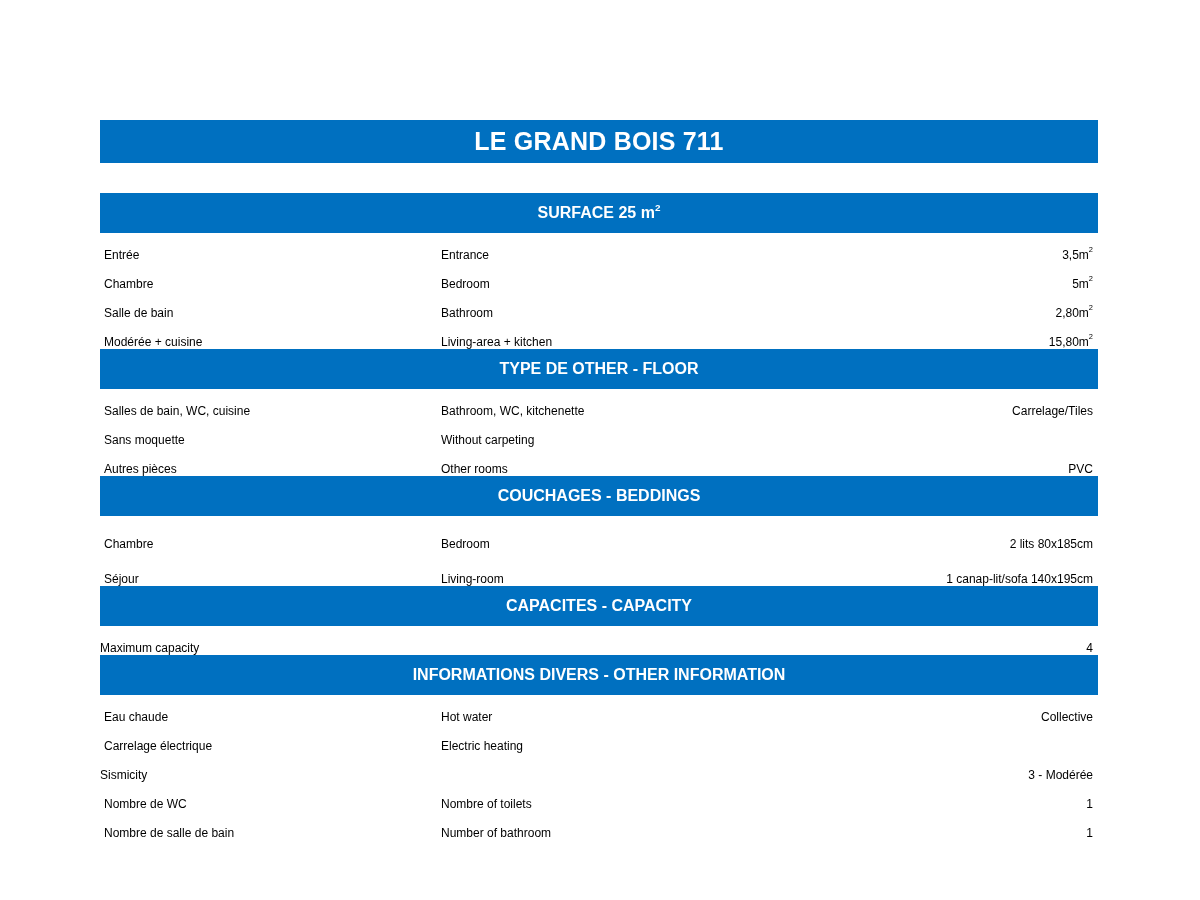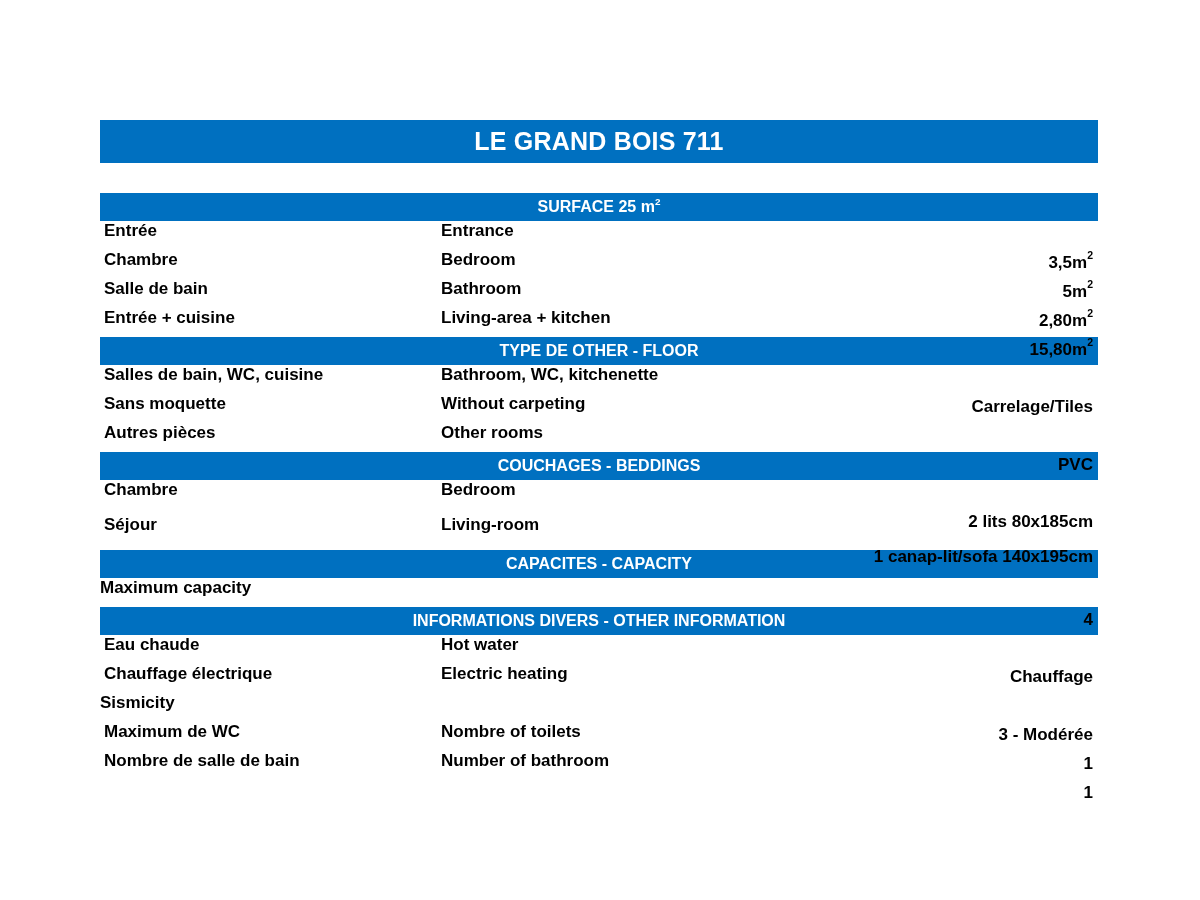--- a/index.html
+++ b/index.html
@@ -23,43 +23,42 @@
     color: #ffffff;
     font-weight: 700;
     font-size: 25px;
     letter-spacing: 0.2px;
     display: flex;
     align-items: center;
     justify-content: center;
     margin-bottom: 30px;
   }
   .sec-header {
-    height: 28px;
+    height: 40px;
     background: #0070C0;
     color: #ffffff;
     font-weight: 700;
     font-size: 16px;
     display: flex;
     align-items: center;
     justify-content: center;
   }
   .sec-header sup {
     font-size: 62%;
     position: relative;
     top: -1px;
     vertical-align: super;
     line-height: 0;
   }
   .row {
     display: flex;
     height: 29px;
-    align-items: flex-start;
-    font-size: 17px;
+    align-items: flex-end;
+    font-size: 12px;
     color: #000000;
-    font-weight: bold;
   }
   .row.tall { height: 35px; }
   .cell-fr {
     width: 337px;
     padding-left: 4px;
     white-space: nowrap;
     overflow: hidden;
   }
   .cell-en {
     width: 340px;
@@ -104,21 +103,21 @@
       <span class="cell-fr">Chambre</span>
       <span class="cell-en">Bedroom</span>
       <span class="cell-val"><span>5m</span><sup>2</sup></span>
     </div>
     <div class="row">
       <span class="cell-fr">Salle de bain</span>
       <span class="cell-en">Bathroom</span>
       <span class="cell-val"><span>2,80m</span><sup>2</sup></span>
     </div>
     <div class="row">
-      <span class="cell-fr">Entrée + cuisine</span>
+      <span class="cell-fr">Modérée + cuisine</span>
       <span class="cell-en">Living-area + kitchen</span>
       <span class="cell-val"><span>15,80m</span><sup>2</sup></span>
     </div>
 
     <div class="sec-header">
       <span>TYPE DE OTHER - FLOOR</span>
     </div>
     <div class="row">
       <span class="cell-fr">Salles de bain, WC, cuisine</span>
       <span class="cell-en">Bathroom, WC, kitchenette</span>
@@ -156,33 +155,33 @@
       <span class="cell-en">Maximum capacity</span>
       <span class="cell-val">4</span>
     </div>
 
     <div class="sec-header">
       <span>INFORMATIONS DIVERS - OTHER INFORMATION</span>
     </div>
     <div class="row">
       <span class="cell-fr">Eau chaude</span>
       <span class="cell-en">Hot water</span>
-      <span class="cell-val">Chauffage</span>
+      <span class="cell-val">Collective</span>
     </div>
     <div class="row">
-      <span class="cell-fr">Chauffage électrique</span>
+      <span class="cell-fr">Carrelage électrique</span>
       <span class="cell-en">Electric heating</span>
       <span class="cell-val"></span>
     </div>
     <div class="row">
       <span class="cell-en">Sismicity</span>
       <span class="cell-val">3 - Modérée</span>
     </div>
     <div class="row">
-      <span class="cell-fr">Maximum de WC</span>
+      <span class="cell-fr">Nombre de WC</span>
       <span class="cell-en">Nombre of toilets</span>
       <span class="cell-val">1</span>
     </div>
     <div class="row">
       <span class="cell-fr">Nombre de salle de bain</span>
       <span class="cell-en">Number of bathroom</span>
       <span class="cell-val">1</span>
     </div>
 
   </div>

